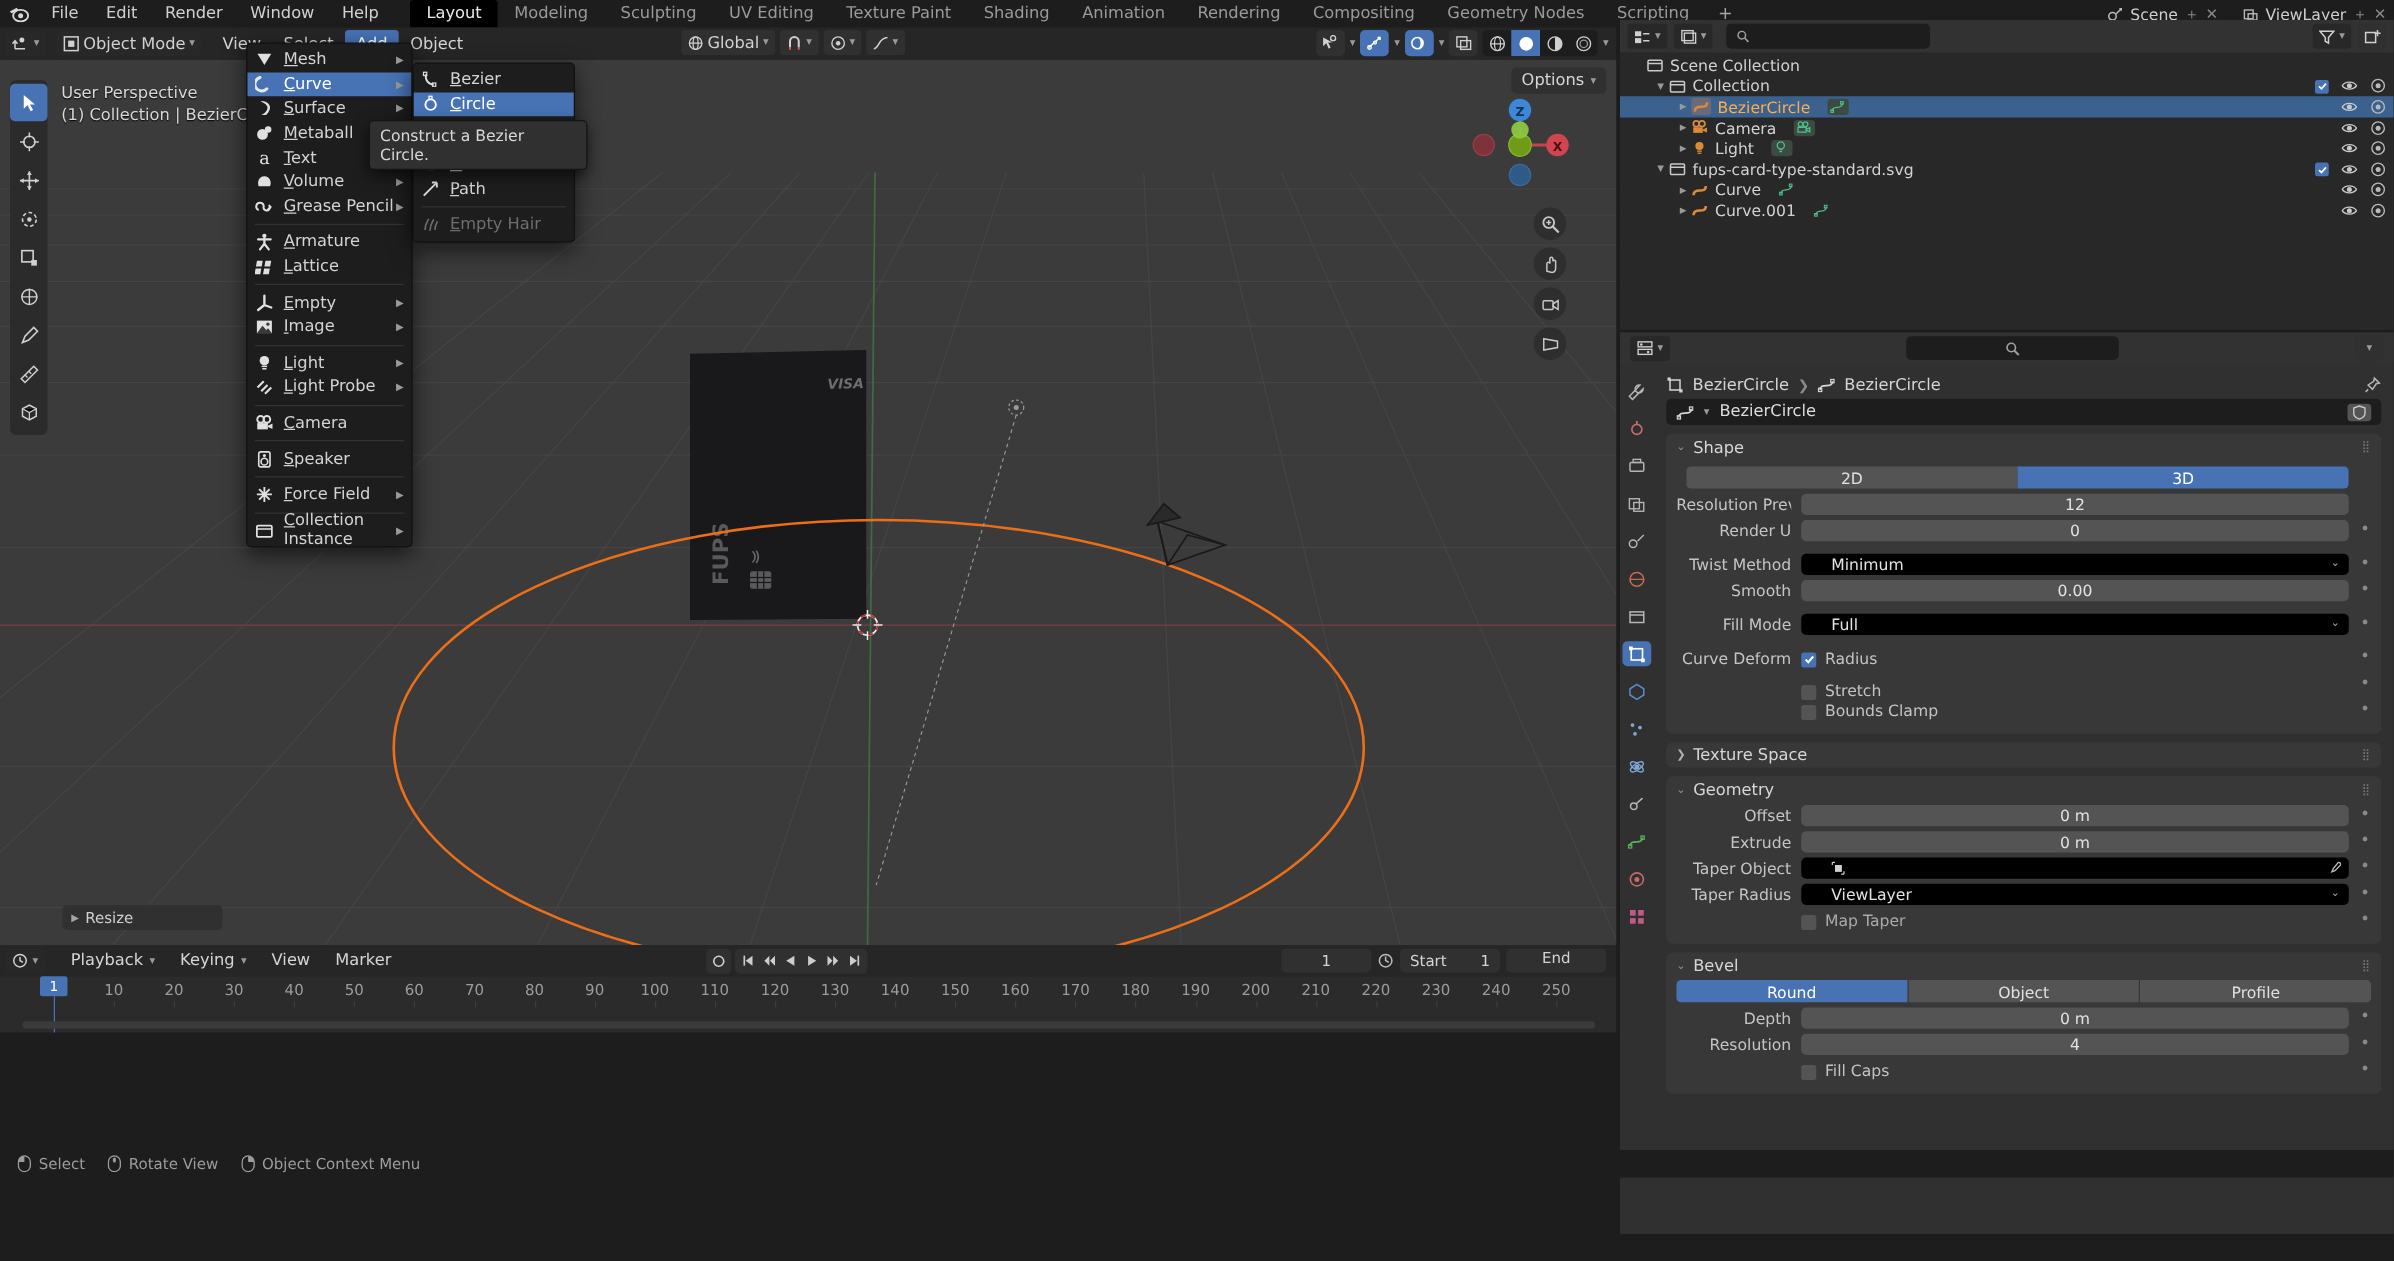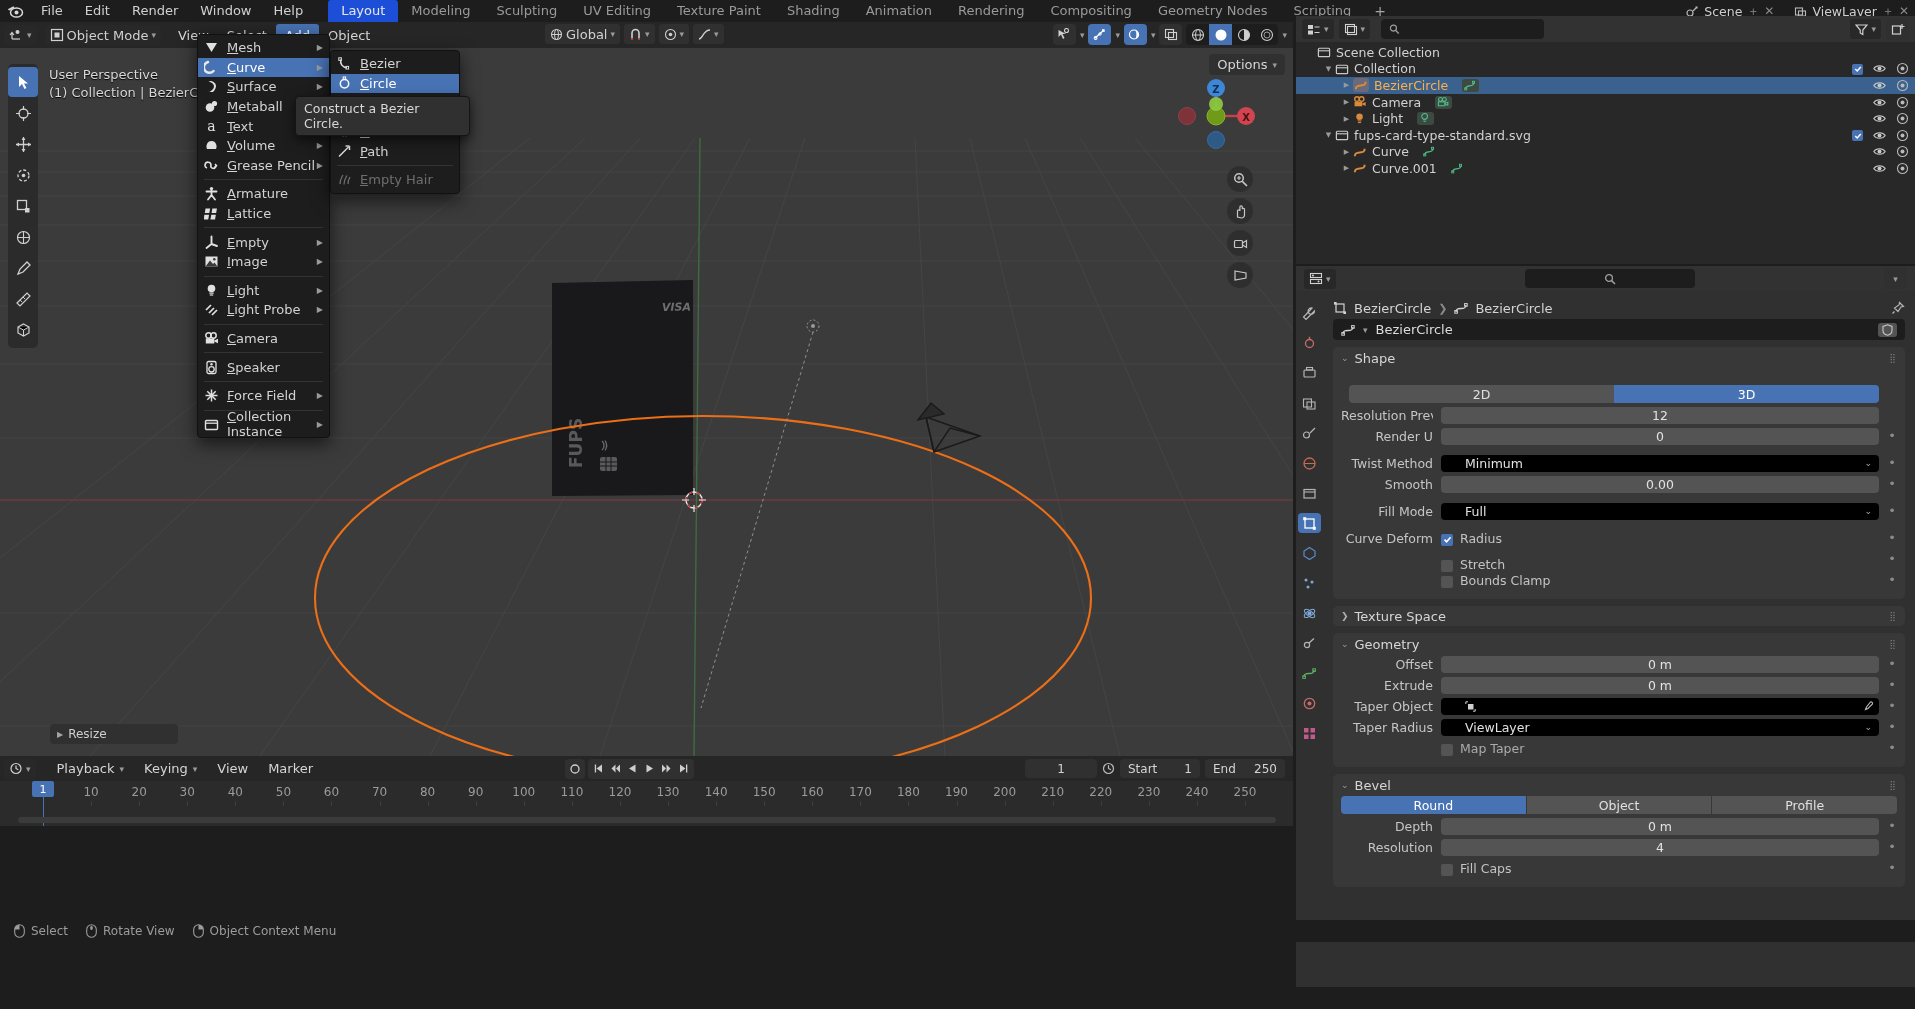--- a/index.html
+++ b/index.html
@@ -6,21 +6,21 @@
   html,body { width:1915px; height:1009px; overflow:hidden; background:#1d1d1d;
     font-family:"DejaVu Sans", sans-serif; font-size:13px; color:#c3c3c3; -webkit-font-smoothing:antialiased; }
   #app { position:relative; width:1915px; height:942px; }
 
   
   #topbar { position:absolute; left:0; top:0; width:1915px; height:22px; background:#1d1d1d; display:flex; align-items:center; }
   #blender-logo { width:30px; height:22px; display:flex; align-items:center; justify-content:center; }
   .tb-menu { padding:0 11px; height:22px; line-height:22px; font-size:13px; color:#d0d0d0; cursor:default; }
   .wstabs { display:flex; align-items:center; margin-left:14px; height:22px; }
   .wstab { padding:0 13px; height:22px; line-height:22px; font-size:13px; color:#9a9a9a; border-radius:3px 3px 0 0; }
-  .wstab.active { background:#1d4ed8; color:#e8e8e8; }
+  .wstab.active { background:#000000; color:#e8e8e8; }
   .wsplus { padding:0 10px; color:#a5a5a5; font-size:14px; line-height:22px; }
 
   
   #viewheader { position:absolute; left:0; top:22px; width:1293px; height:26px; background:#262626;
     display:flex; align-items:center; padding-left:4px; }
   .hdr-btn { height:20px; display:flex; align-items:center; gap:3px; padding:0 5px; border-radius:3px;
     background:#282828; color:#d0d0d0; font-size:13px; }
   .hdr-flat { height:22px; display:flex; align-items:center; padding:0 9px; font-size:13px; color:#d5d5d5; border-radius:3px; }
   .hdr-flat.active { background:#4772b3; color:#fff; }
   .chev { font-size:9px; color:#9a9a9a; }
@@ -569,21 +569,21 @@
       <span>
         <svg width="13" height="13" viewBox="0 0 13 13">
             <circle cx="6.5" cy="6.5" r="5" fill="none" stroke="#bcbcbc" stroke-width="1.2"></circle>
             <path d="M6.5 3.2 L6.5 6.5 L9 7.8" stroke="#bcbcbc" stroke-width="1.2" fill="none"></path>
           </svg>
       </span>
       <div class="lbl-field" style="width:80px; justify-content:space-between;">
         <span>Start</span>
         <span>1</span>
       </div>
-      <div class="lbl-field" style="width:80px; justify-content:space-between;">
+      <div class="lbl-field" style="width:80px; justify-content:space-between;flex-direction:column;">
         <span>End</span>
         <span>250</span>
       </div>
     </div>
   </div>
 
   <div id="tl-body">
     <div id="tl-nums">
         <div class="tlnum" style="left: 91.08px;">10</div>
         <div class="tl-tick" style="left: 91.08px;"></div>
@@ -1076,21 +1076,21 @@
             </svg>
         </span>
       </div>
 
       <div class="panel">
         <div class="panel-hdr">
           <span class="chev">⌄</span>
           <span>Shape</span>
           <span class="dots">⣿</span>
         </div>
-        <div class="row" style="margin-top:16px;">
+        <div class="row" style="margin-top:4px;">
           <div style="width:0"></div>
           <div class="toggle2">
             <div>2D</div>
             <div class="on">3D</div>
           </div>
           <div class="dot" style="visibility:hidden"></div>
         </div>
         <div class="row">
           <div class="lab">Resolution Previe...</div>
           <div class="fld">12</div>

